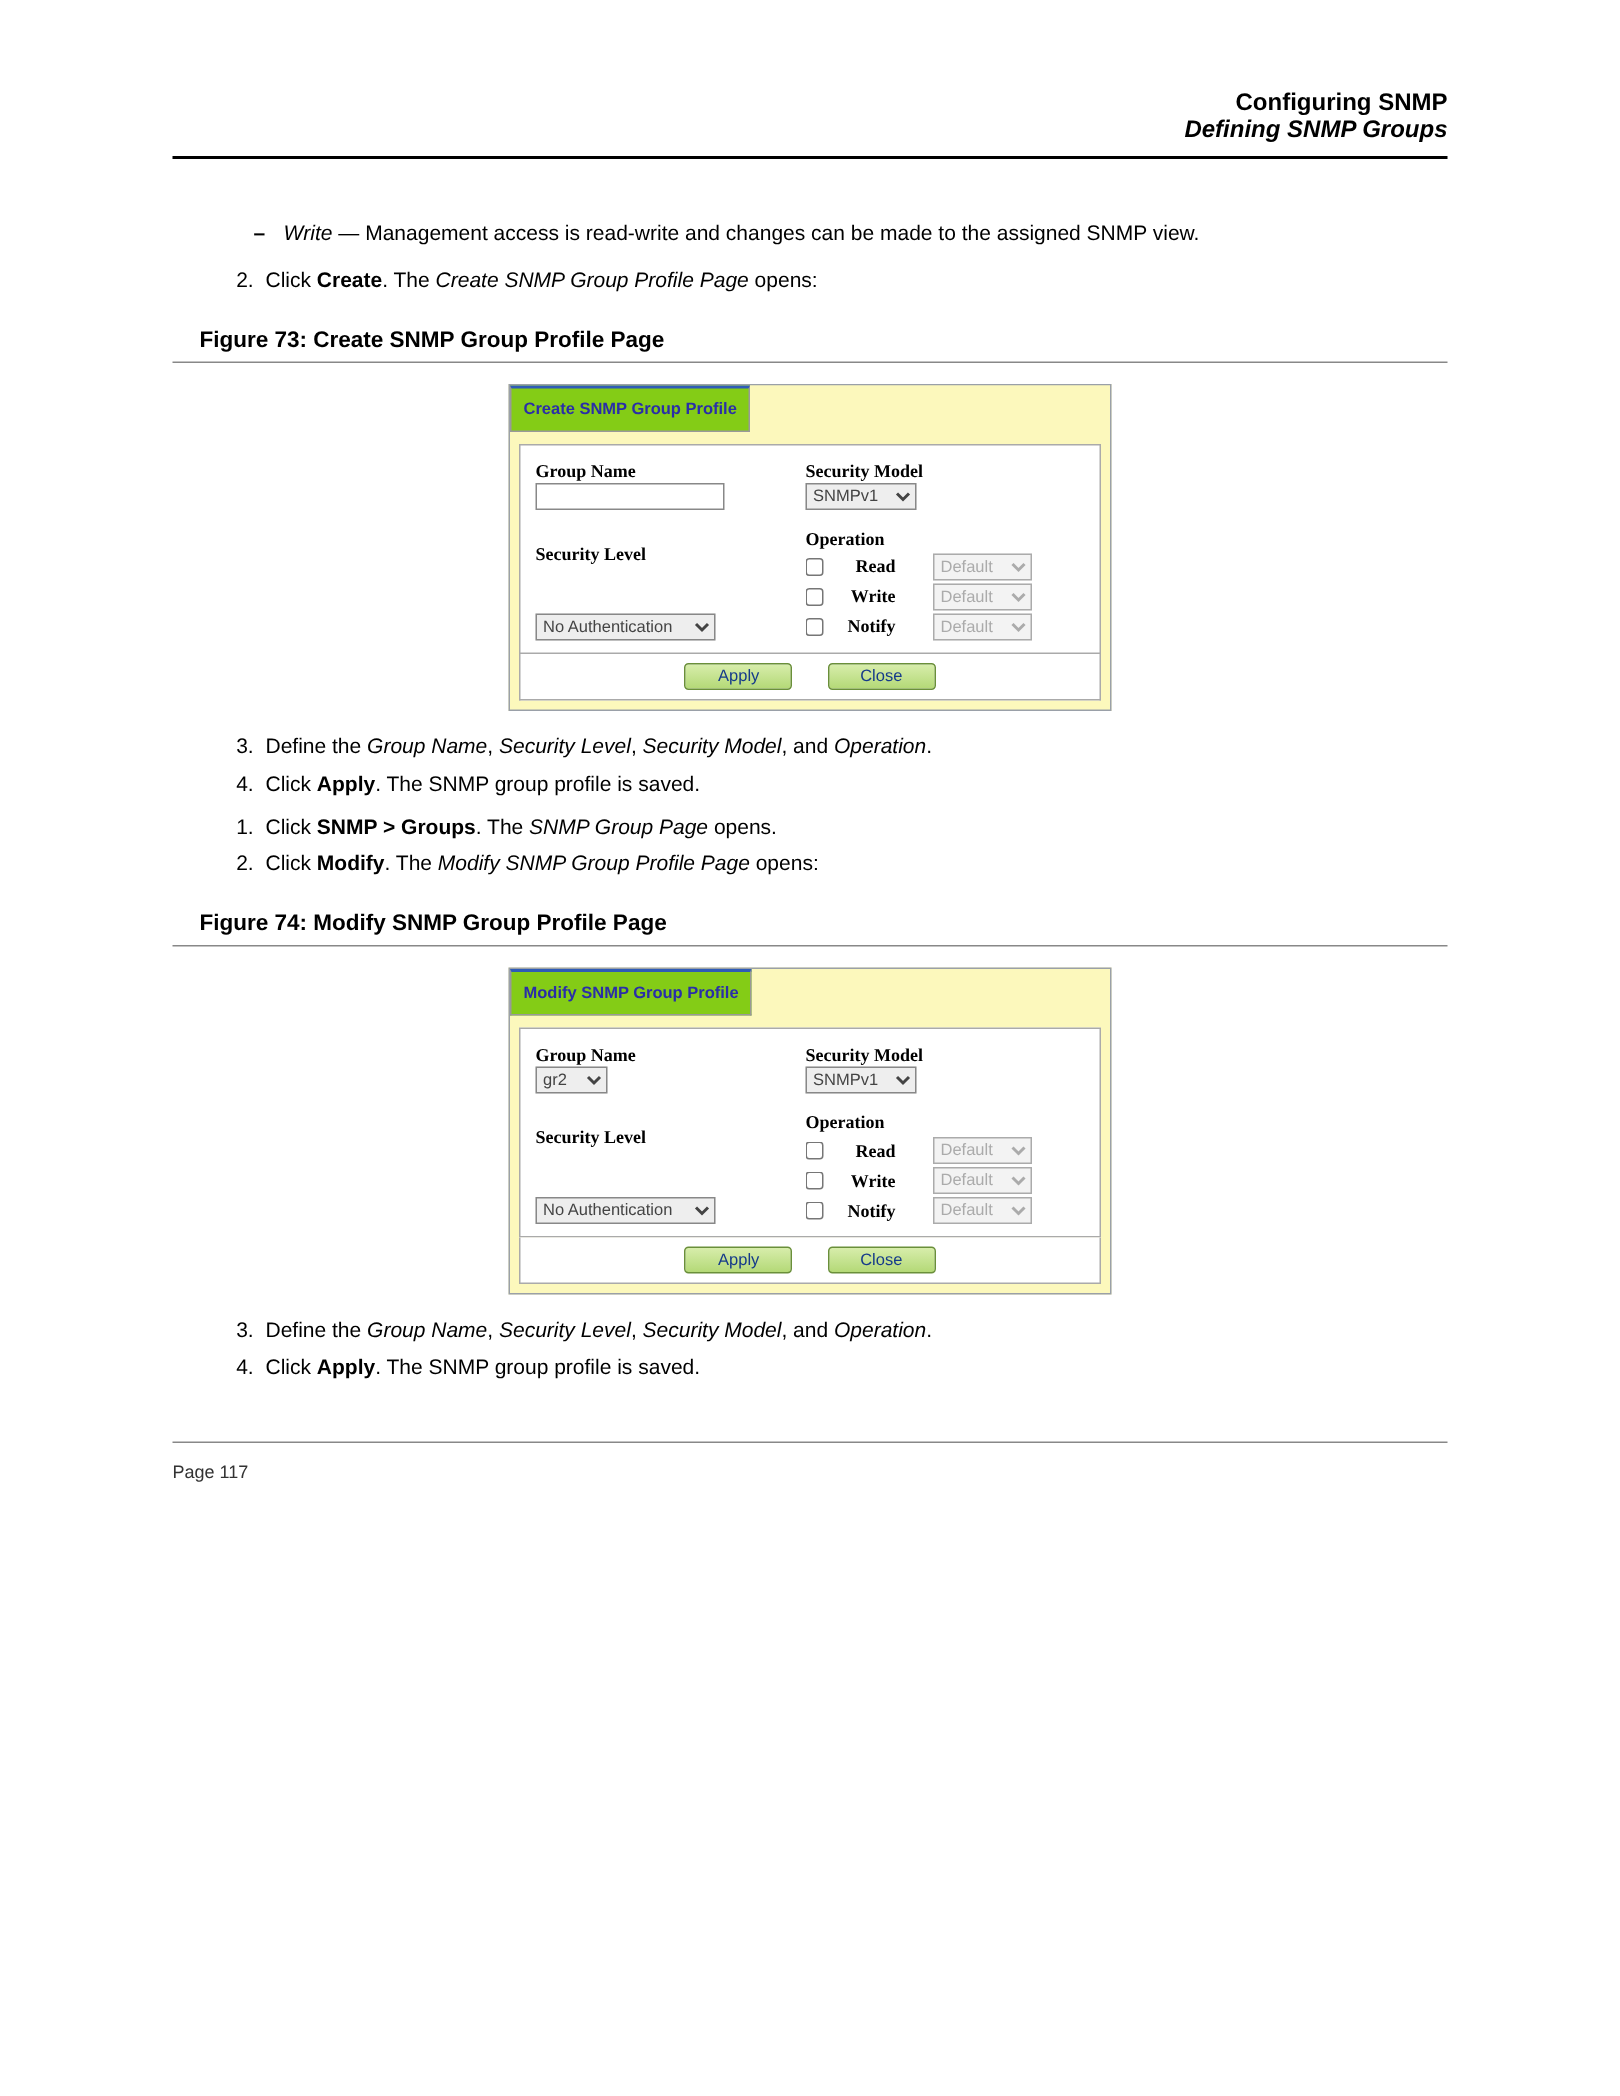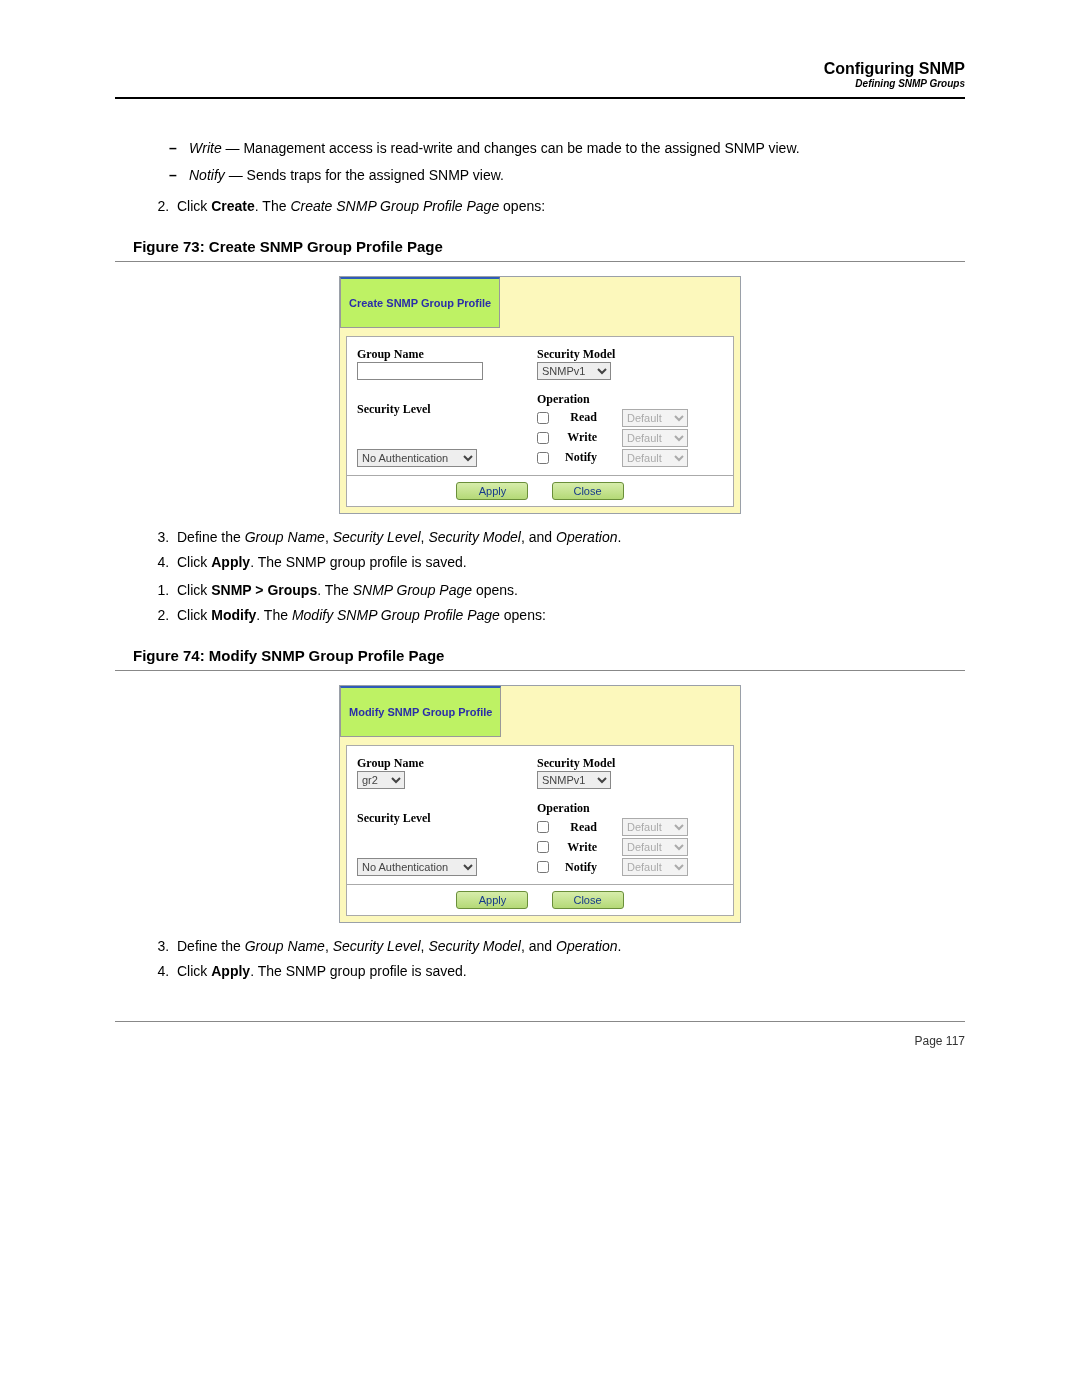--- a/index.html
+++ b/index.html
@@ -22,21 +22,21 @@
     text-align: right;
     margin-bottom: 8px;
   }
   .header-title {
     font-weight: bold;
     font-size: 16px;
   }
   .header-sub {
     font-weight: bold;
     font-style: italic;
-    font-size: 10px;
+    font-size: 16px;
   }
   .hr-top {
     border: none;
     border-top: 2px solid #000;
     margin: 6px 0 40px 0;
   }
   .hr-thin {
     border: none;
     border-top: 1px solid #888;
     margin: 6px 0 14px 0;
@@ -95,24 +95,24 @@
     border: 1px solid #9aa0a8;
     padding: 0;
     font-size: 11px;
   }
   .dlg-tab-row {
     display: flex;
     align-items: stretch;
     background: #FCF8BC;
   }
   .dlg-tab {
-    background: #bef264;
+    background: #84cc16;
     color: #2a2ea8;
     font-weight: bold;
-    padding: 18px 8px;
+    padding: 8px 8px;
     border: 1px solid #999;
     border-top: 2px solid #2e5bb7;
     font-size: 11px;
   }
   .dlg-body {
     background: #fff;
     border: 1px solid #aaa;
     margin: 8px 6px 0 6px;
     padding: 10px 10px 6px 10px;
   }
@@ -187,44 +187,41 @@
     margin: 0 10px;
     font-size: 11px;
     color: #153a8a;
     background: linear-gradient(#d7edab,#b4d977);
     border: 1px solid #6a8f3a;
     border-radius: 3px;
     cursor: pointer;
   }
 
   .footer {
-    text-align: right;
+    text-align: left;
     font-size: 12px;
     color: #333;
     margin-top: 12px;
   }
 </style>
 </head>
 <body>
 
 <div class="page">
 
   <div class="header-right">
     <div class="header-title">Configuring SNMP</div>
     <div class="header-sub">Defining SNMP Groups</div>
   </div>
   <hr class="hr-top">
 
   <div class="body-indent">
     <ul class="dash">
       <li>
         <span class="em">Write</span><span> — Management access is read-write and changes can be made to the assigned SNMP view.</span>
-      </li>
-      <li>
-        <span class="em">Notify</span><span> — Sends traps for the assigned SNMP view.</span>
       </li>
     </ul>
 
     <ol class="steps" start="2">
       <li>
         <span>Click </span><span class="b">Create</span><span>. The </span><span class="em">Create SNMP Group Profile Page</span><span> opens:</span>
       </li>
     </ol>
   </div>
 

